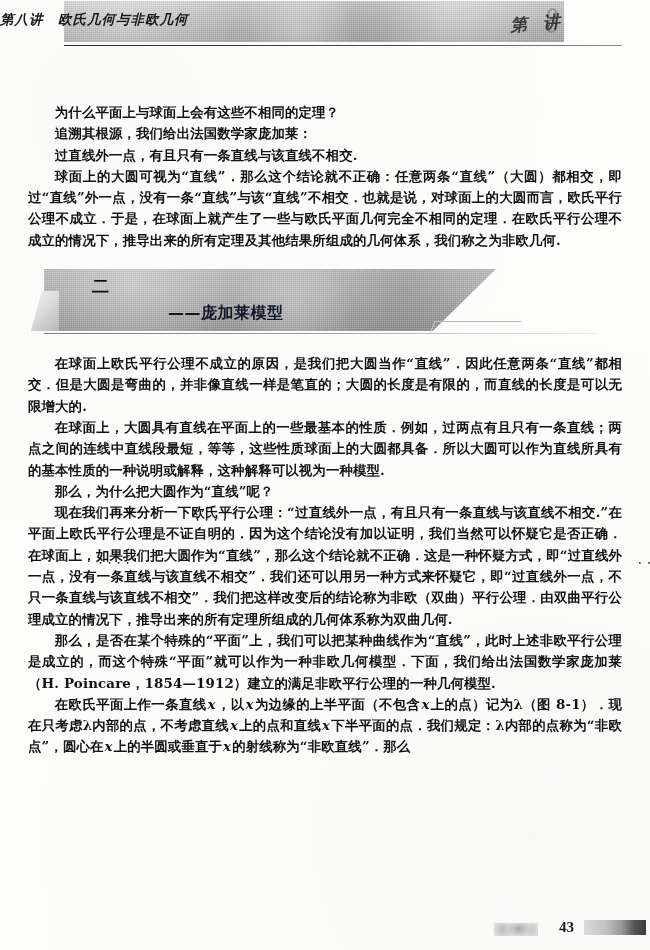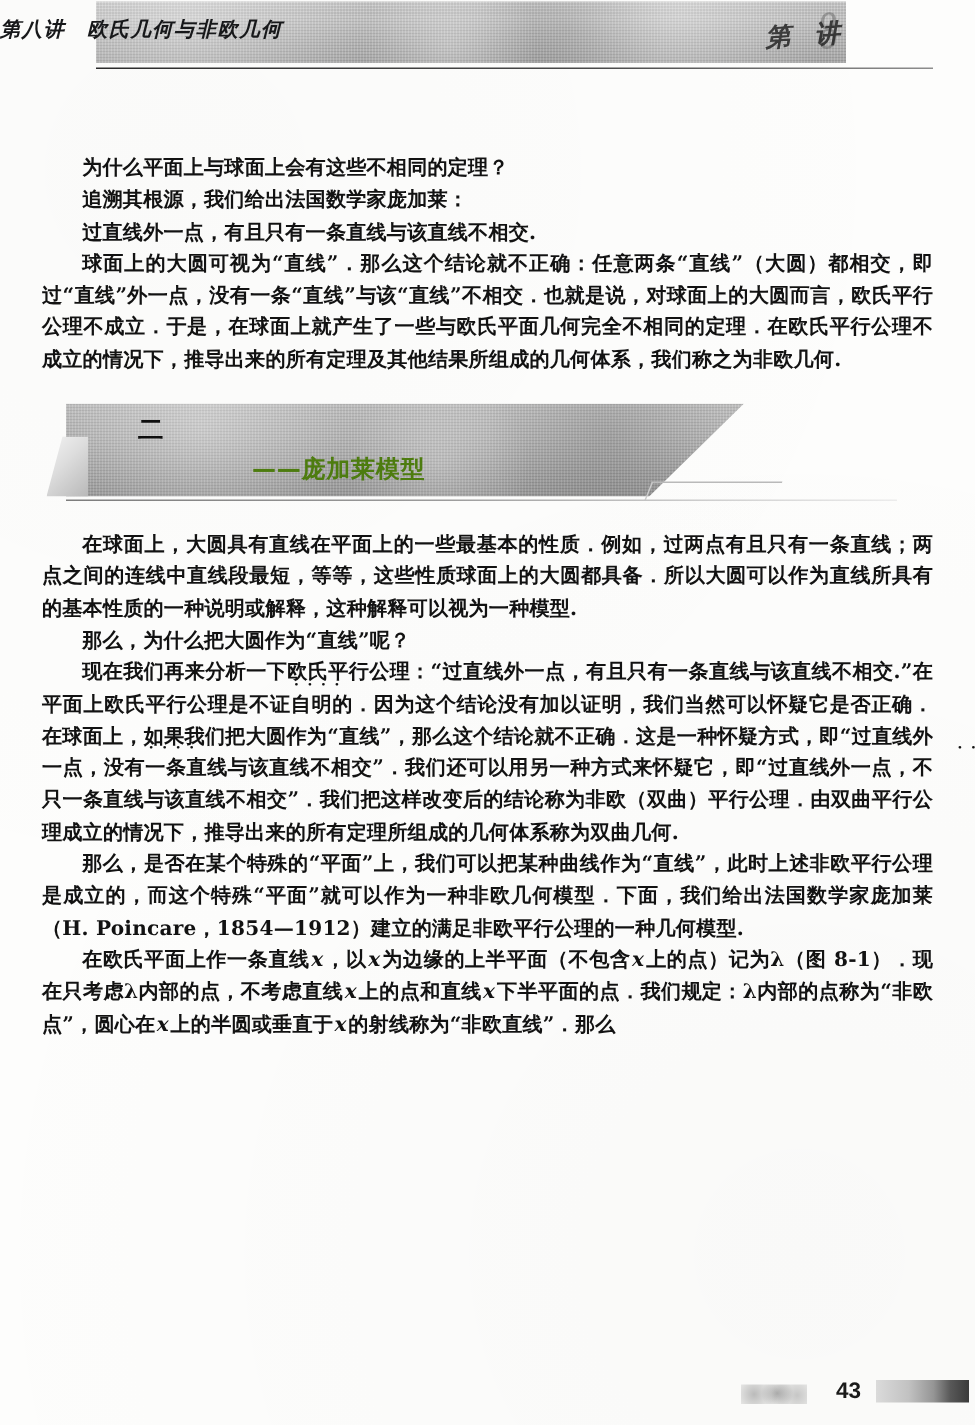--- a/index.html
+++ b/index.html
@@ -223,37 +223,37 @@
     letter-spacing: .5px;
     z-index: 3;
   }
   .banner-sub {
     position: absolute;
     left: 150px;
     top: 36px;
     font-family: "DejaVu Sans", "Liberation Sans", sans-serif;
     font-weight: bold;
     font-size: 16px;
-    color: #4d7c0f;
+    color: #0f172a;
     letter-spacing: .5px;
     z-index: 3;
   }
 
   
   .footer {
     position: absolute;
     left: 0; right: 0;
     bottom: 12px;
     height: 28px;
   }
   .folio {
     position: absolute;
     right: 76px;
     bottom: 2px;
-    font-family: Liberation Sans, sans-serif;
+    font-family: Liberation Serif, serif;
     font-size: 15px;
     font-weight: bold;
     color: #1a1a1a;
   }
   .folio-bar {
     position: absolute;
     right: 4px;
     bottom: 3px;
     width: 62px;
     height: 15px;
@@ -296,20 +296,21 @@
 
   <div class="section-banner">
     <div class="banner-shape"></div>
     <div class="banner-fold"></div>
     <div class="banner-tail"></div>
     <div class="banner-rule"></div>
     <div class="banner-num">二</div>
     <div class="banner-sub">——庞加莱模型</div>
   </div>
 
+  <p class="para indent">在球面上欧氏平行公理不成立的原因，是我们把大圆当作“直线”．因此任意两条“直线”都相交．但是大圆是弯曲的，并非像直线一样是笔直的；大圆的长度是有限的，而直线的长度是可以无限增大的.</p>
   <p class="para indent">在球面上，大圆具有直线在平面上的一些最基本的性质．例如，过两点有且只有一条直线；两点之间的连线中直线段最短，等等，这些性质球面上的大圆都具备．所以大圆可以作为直线所具有的基本性质的一种说明或解释，这种解释可以视为一种模型.</p>
   <p class="para indent">那么，为什么把大圆作为“直线”呢？</p>
 
   <p class="para indent"><span>现在我们再来分析一下欧氏平行公理：“过直线外一点，有且只有一条直线与该直线不相交.”在平面上欧氏平行公理是</span><span class="emph-dots">不证自明</span><span>的．因为这个结论没有加以证明，我们当然可以怀疑它是否正确．在球面上，如果我们把大圆作为“直线”，那么这个结论就不正确．这是一种怀疑方式，即“过直线外一点，</span><span class="emph-dots">没有一条</span><span>直线与该直线不相交”．我们还可以用另一种方式来怀疑它，即“过直线外一点，</span><span class="emph-dots">不只一条</span><span>直线与该直线不相交”．我们把这样改变后的结论称为非欧（双曲）平行公理．由双曲平行公理成立的情况下，推导出来的所有定理所组成的几何体系称为双曲几何.</span></p>
 
   <p class="para indent">那么，是否在某个特殊的“平面”上，我们可以把某种曲线作为“直线”，此时上述非欧平行公理是成立的，而这个特殊“平面”就可以作为一种非欧几何模型．下面，我们给出法国数学家庞加莱（H. Poincare，1854—1912）建立的满足非欧平行公理的一种几何模型.</p>
 
   <p class="para indent"><span>在欧氏平面上作一条直线</span><i class="mathvar">x</i><span>，以</span><i class="mathvar">x</i><span>为边缘的上半平面（不包含</span><i class="mathvar">x</i><span>上的点）记为λ（图 8-1）．现在只考虑λ内部的点，不考虑直线</span><i class="mathvar">x</i><span>上的点和直线</span><i class="mathvar">x</i><span>下半平面的点．我们规定：λ内部的点称为“非欧点”，圆心在</span><i class="mathvar">x</i><span>上的半圆或垂直于</span><i class="mathvar">x</i><span>的射线称为“非欧直线”．那么</span></p>
 
 </div>

